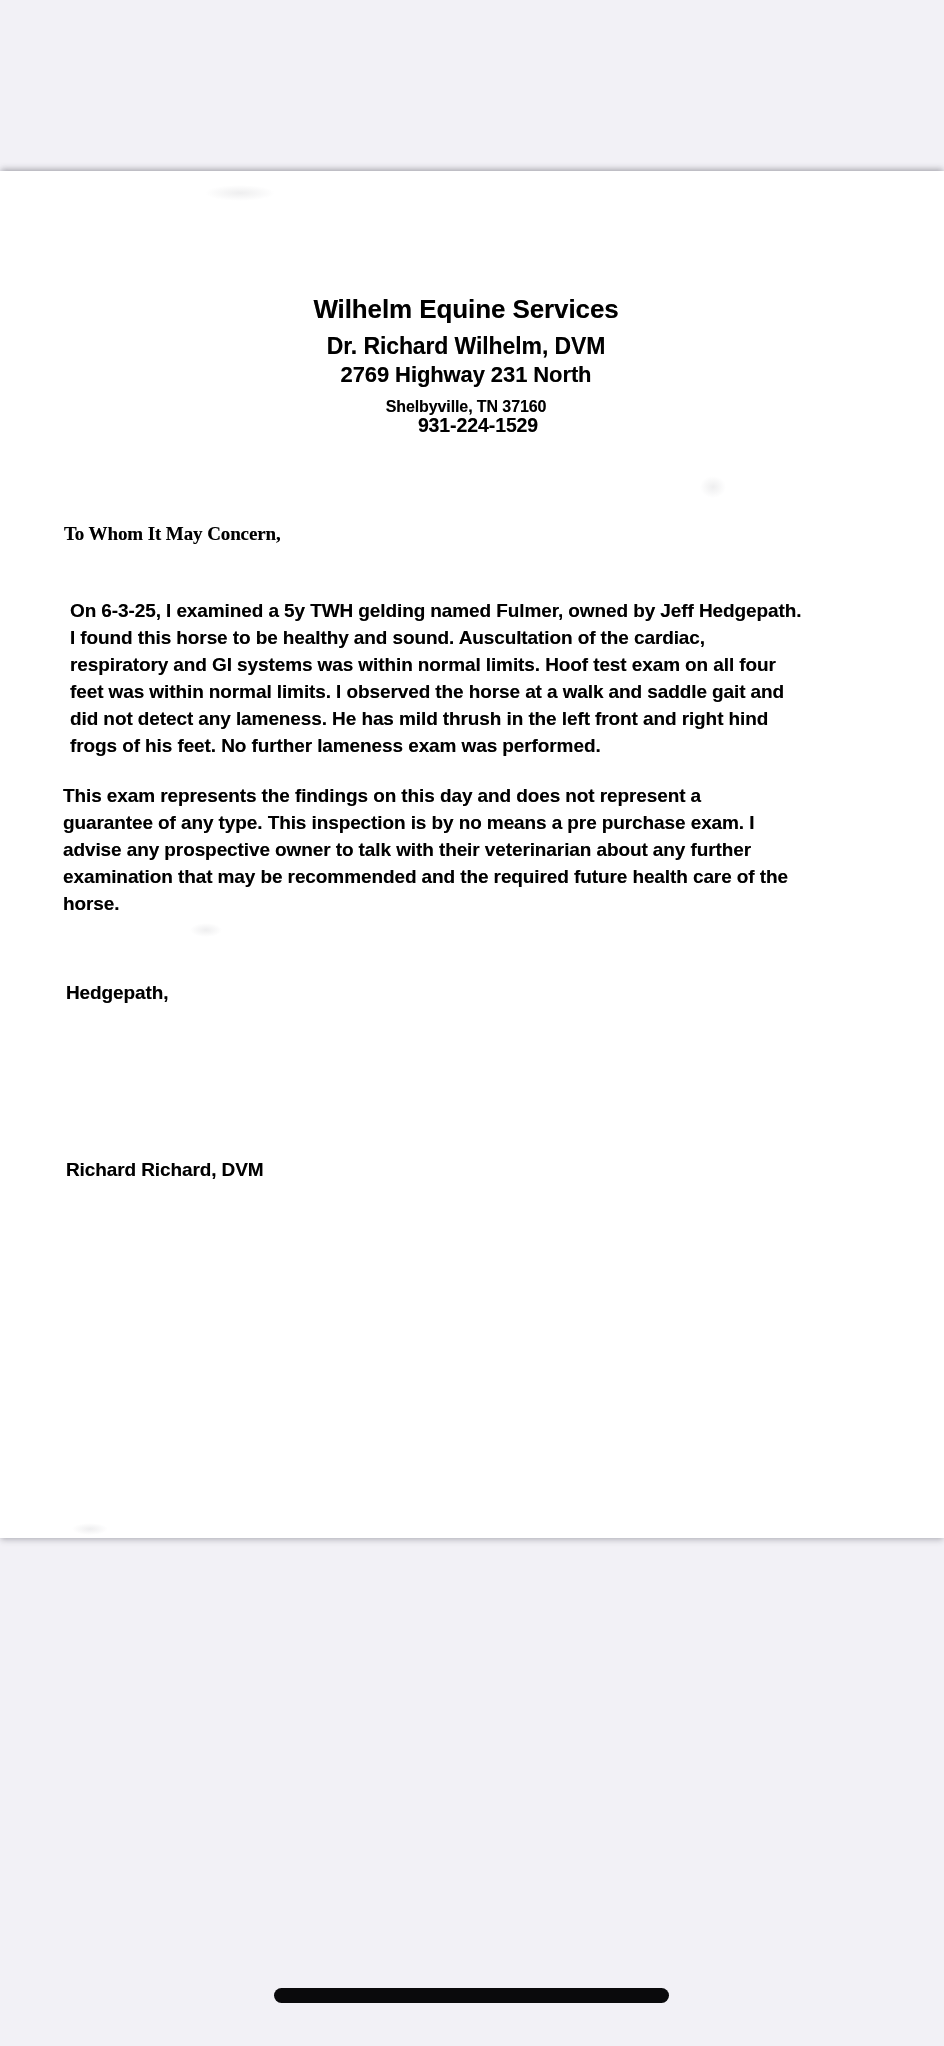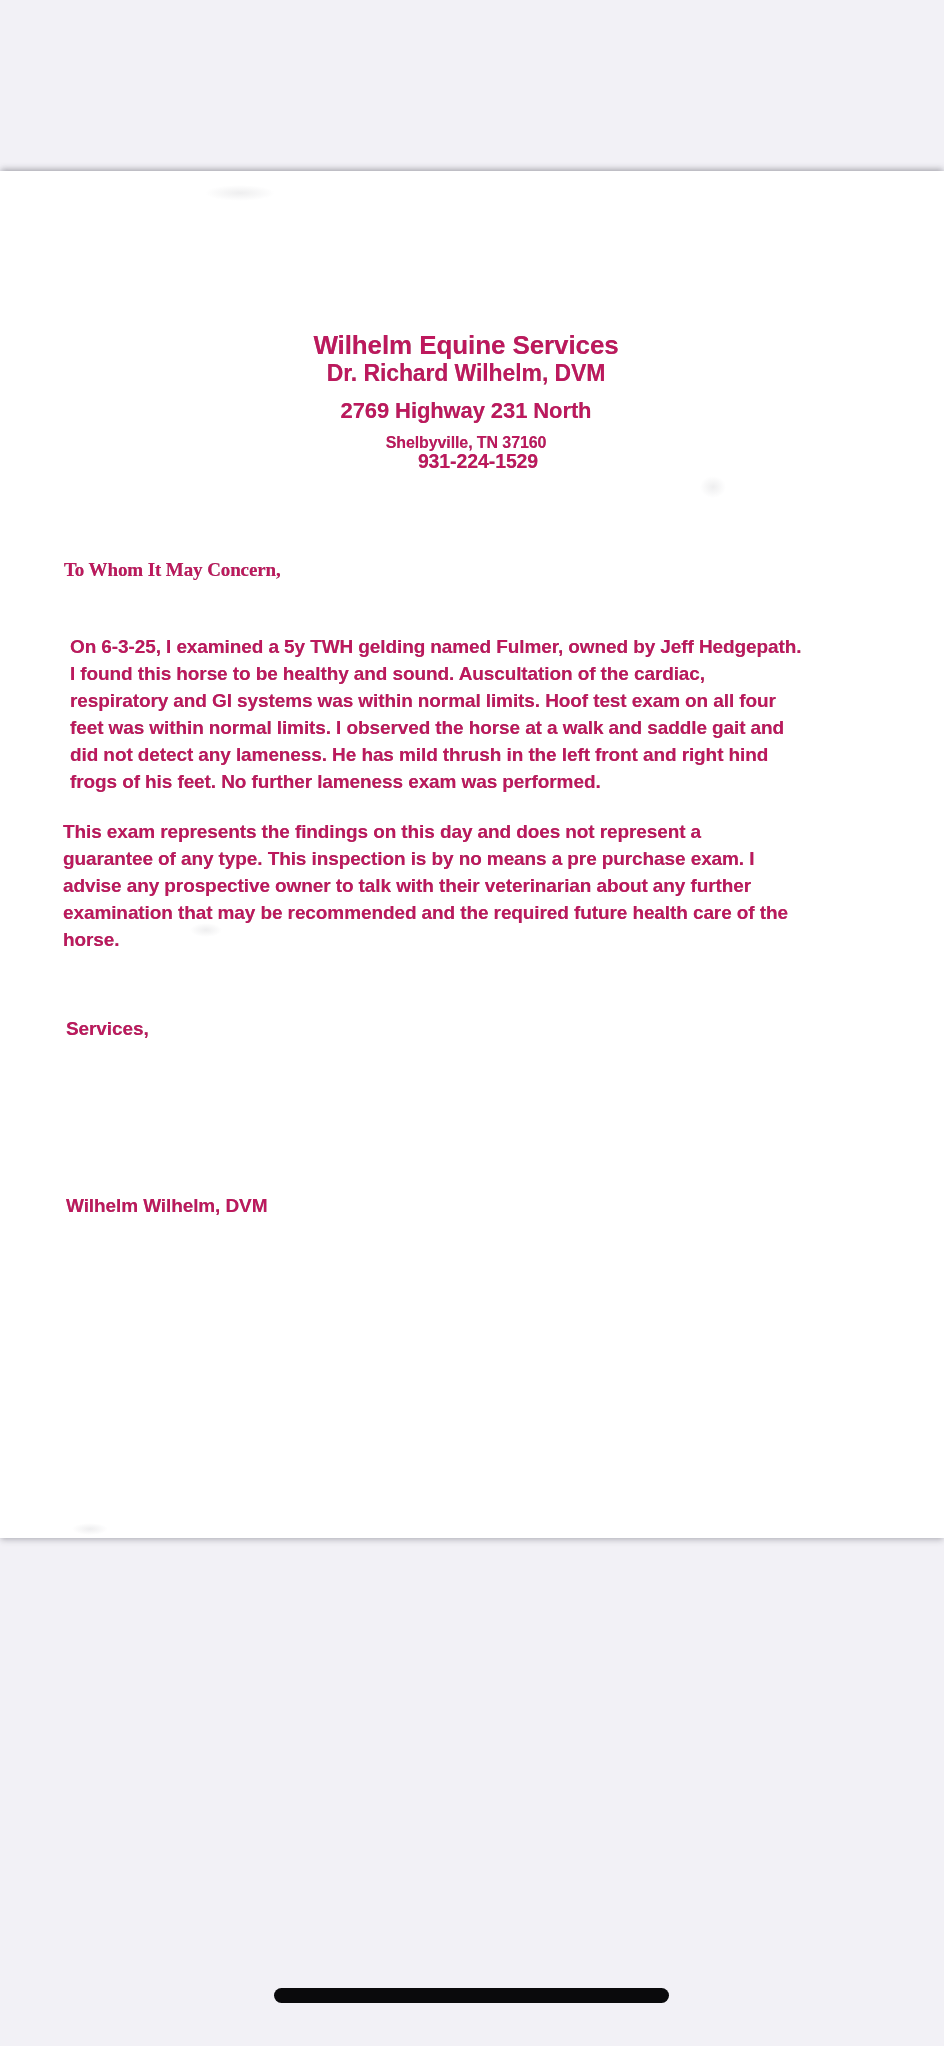--- a/index.html
+++ b/index.html
@@ -21,37 +21,36 @@
     left: 0;
     top: 171px;
     width: 944px;
     height: 1367px;
     background: #ffffff;
     box-shadow: 0 -3px 6px -1px rgba(60,60,70,0.38), 0 3px 6px -1px rgba(60,60,70,0.30);
   }
   
   .letter-text {
     position: absolute;
-    color: #be185d;
+    color: #000000;
     font-weight: bold;
     white-space: pre;
     letter-spacing: -0.1px;
     text-shadow: 0 0 0.6px rgba(20,20,20,0.45);
     filter: blur(0.25px);
-    margin-top: 36px;
   }
   .letterhead {
     position: absolute;
     left: 0;
     top: 0;
     width: 932px;
     text-align: center;
   }
   .lh-business { top: 123px; font-size: 26px; }
-  .lh-doctor   { top: 153px; font-size: 23px; }
+  .lh-doctor   { top: 162px; font-size: 23px; }
   .lh-addr1    { top: 191px; font-size: 22px; }
   .lh-addr2    { top: 227px; font-size: 16px; }
   .lh-phone    { top: 243px; font-size: 19.5px; padding-left: 12px; }
   .lh-line { position: absolute; left: 0; width: 100%; }
 
   .body-19 { font-size: 19px; line-height: 27px; }
 
   .salutation { left: 64px; top: 349px; font-family: Liberation Serif, serif; }
   .para1      { left: 70px; top: 426px; }
   .para2      { left: 63px; top: 611px; }
@@ -109,21 +108,21 @@
 feet was within normal limits. I observed the horse at a walk and saddle gait and
 did not detect any lameness. He has mild thrush in the left front and right hind
 frogs of his feet. No further lameness exam was performed.</div>
 
     <div class="letter-text body-19 para2">This exam represents the findings on this day and does not represent a
 guarantee of any type. This inspection is by no means a pre purchase exam. I
 advise any prospective owner to talk with their veterinarian about any further
 examination that may be recommended and the required future health care of the
 horse.</div>
 
-    <div class="letter-text body-19 closing">Services,</div>
+    <div class="letter-text body-19 closing">Hedgepath,</div>
 
-    <div class="letter-text body-19 signature">Wilhelm Wilhelm, DVM</div>
+    <div class="letter-text body-19 signature">Richard Richard, DVM</div>
 
   </div>
 
   <div class="home-indicator"></div>
 
 </div>
 
 </body></html>

